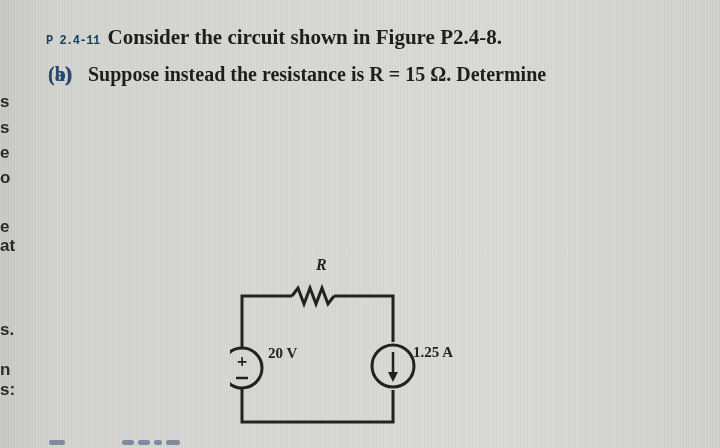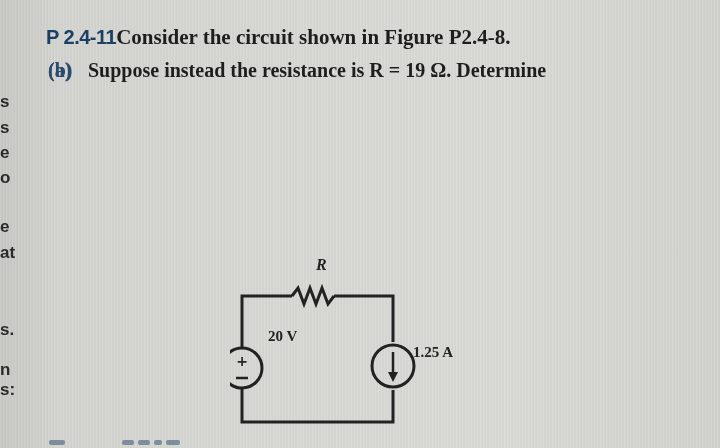--- a/index.html
+++ b/index.html
@@ -19,77 +19,77 @@
     position:absolute; left:0; font-weight:bold; font-size:17px; color:#2a2a2a;
     font-family:"Liberation Sans", "DejaVu Sans", sans-serif;
   }
   .problem {
     position:absolute; left:46px; top:24px; width:640px;
   }
   .title-line {
     font-size:21px; font-weight:bold; line-height:26px; white-space:nowrap;
   }
   .pnum {
-    font-family:Liberation Sans, sans-serif;
-    color:#1c3f66; font-weight:bold; font-size:20px; 
+    font-family:Liberation Mono, monospace;
+    color:#1c3f66; font-weight:bold; font-size:12px; margin-right:8px;
     letter-spacing:-0.5px;
   }
   .part {
     position:relative; padding-left:42px; font-size:20px; font-weight:bold;
     line-height:24px; margin-top:8px;
   }
   .part .label {
     position:absolute; left:2px; top:0; color:#2b4a70;
   }
   .part .line { white-space:nowrap; display:block; }
   .part-b { margin-top:4px; }
   .circuit {
     position:absolute; left:230px; top:256px; width:270px; height:176px;
   }
   .circuit svg { position:absolute; left:0; top:0; }
   .lbl {
     position:absolute; font-weight:bold; font-size:15px; color:#222;
   }
   .lbl-r { left:86px; top:0px; font-style:italic; font-size:16px; }
-  .lbl-v { left:38px; top:72px; }
+  .lbl-v { left:38px; top:89px; }
   .lbl-i { left:183px; top:88px; }
   .bottom-hint {
     position:absolute; left:44px; top:440px; width:160px; height:8px;
   }
   .bottom-hint span {
     position:absolute; top:0; height:5px; background:#5a6f88; border-radius:2px; opacity:0.7;
   }
 </style>
 </head>
 <body>
 
 <div class="edge-letters">
   <span style="top:92px">s</span>
   <span style="top:118px">s</span>
   <span style="top:143px">e</span>
   <span style="top:168px">o</span>
   <span style="top:217px">e</span>
-  <span style="top:243px">at</span>
+  <span style="top:236px">at</span>
   <span style="top:320px">s.</span>
   <span style="top:360px">n</span>
   <span style="top:380px">s:</span>
 </div>
 
 <div class="problem">
   <div class="title-line">
     <span class="pnum">P 2.4-11</span><span>Consider the circuit shown in Figure P2.4-8.</span>
   </div>
 
   <div class="part">
     <span class="label">(a)</span>
   </div>
 
   <div class="part part-b">
     <span class="label">(b)</span>
-    <span class="line">Suppose instead the resistance is R = 19 Ω. Determine</span>
+    <span class="line">Suppose instead the resistance is R = 15 Ω. Determine</span>
   </div>
 </div>
 
 <div class="circuit">
   <svg width="270" height="176" viewBox="0 0 270 176">
     <g stroke="#222" stroke-width="3" fill="none" stroke-linejoin="miter">
 
       <polyline points="12,92 12,40 62,40"></polyline>
 
       <polyline points="62,40 68,32 74,48 80,32 86,48 92,32 98,48 104,40"></polyline>

